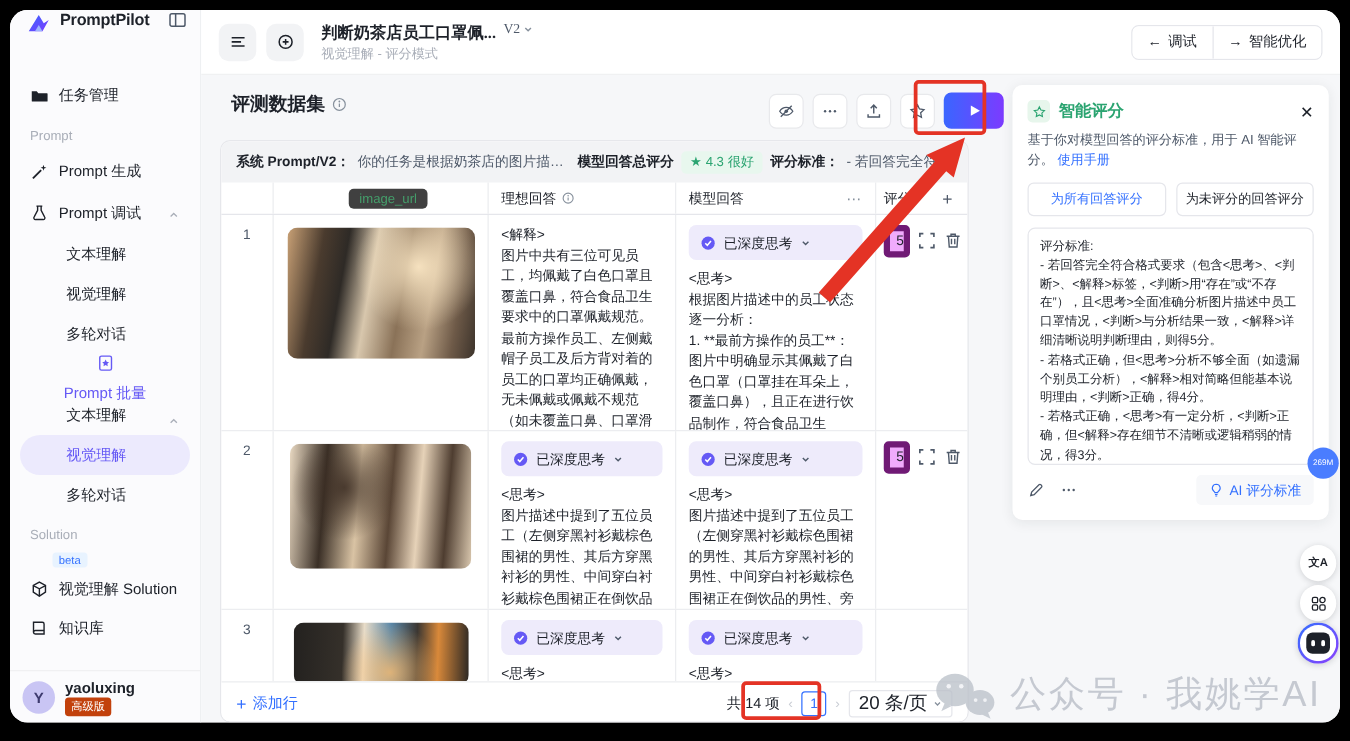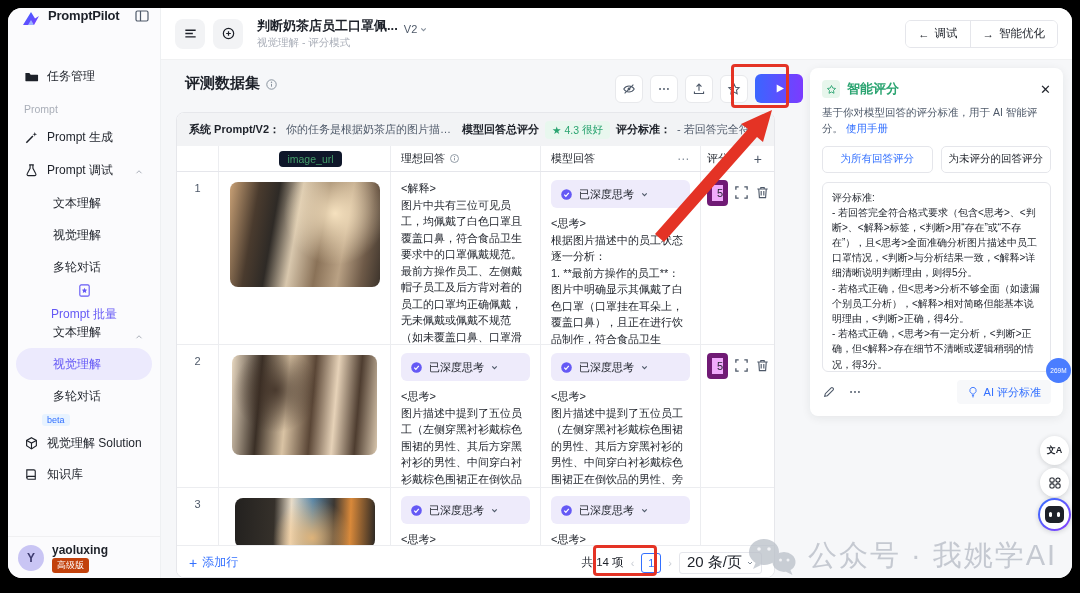--- a/index.html
+++ b/index.html
@@ -30,21 +30,21 @@
   .user-meta { display:flex; flex-direction:column; gap:1px; }
   .user-name { font-size:12px; font-weight:bold; color:#1d2129; }
   .plan-badge { background:#c2410c; color:#fff; font-size:9px; padding:1px 5px; border-radius:3px; align-self:flex-start; }
 
   
   .main { flex:1; display:flex; flex-direction:column; min-width:0; }
   .app-header { height:52px; background:#fff; border-bottom:1px solid #f0f1f2; display:flex; align-items:center; padding:0 14px; gap:8px; flex-shrink:0; }
   .hicon-btn { width:30px; height:30px; background:#f2f3f5; border-radius:8px; display:flex; align-items:center; justify-content:center; color:#1d2129; cursor:pointer; }
   .hicon-btn svg { width:15px; height:15px; }
   .title-block { margin-left:6px; }
-  .title-line { display:flex; align-items:flex-end; gap:6px; }
+  .title-line { display:flex; align-items:flex-start; gap:6px;font-family:Liberation Serif, serif; }
   .doc-title { font-size:13px; font-weight:bold; color:#1d2129; }
   .doc-version { font-size:11px; color:#4e5969; display:flex; align-items:center; gap:2px; }
   .doc-version svg { width:9px; height:9px; color:#86909c; }
   .doc-subtitle { font-size:10.5px; color:#a9aeb8; margin-top:1px; }
   .header-actions { margin-left:auto; display:flex; border:1px solid #e5e6eb; border-radius:6px; overflow:hidden; }
   .header-btn { background:#fff; border:none; height:26px; padding:0 12px; font-size:11.5px; color:#1d2129; display:flex; align-items:center; gap:5px; cursor:pointer; font-family:inherit; }
   .header-btn + .header-btn { border-left:1px solid #e5e6eb; }
 
   .content { flex:1; position:relative; background:#f6f7f9; overflow:hidden; }
   .dataset-title-row { position:absolute; left:24px; top:14px; display:flex; align-items:center; gap:5px; }
@@ -66,21 +66,21 @@
   .criteria-preview { color:#4e5969; white-space:nowrap; overflow:hidden; text-overflow:ellipsis; flex:1; min-width:0; }
   .thead { height:26px; display:flex; border-bottom:1px solid #e5e6eb; align-items:center; font-size:11px; color:#1d2129; flex-shrink:0; }
   .tr { display:flex; border-bottom:1px solid #ecedf0; flex-shrink:0; }
   .c-num { width:42px; flex-shrink:0; border-right:1px solid #ecedf0; font-size:11px; color:#4e5969; display:flex; justify-content:center; padding-top:10px; }
   .c-img { width:172px; flex-shrink:0; border-right:1px solid #ecedf0; display:flex; justify-content:center; padding-top:10px; }
   .c-ideal { width:150px; flex-shrink:0; border-right:1px solid #ecedf0; padding:8px 10px; overflow:hidden; }
   .c-model { width:160px; flex-shrink:0; border-right:1px solid #ecedf0; padding:8px 10px; overflow:hidden; }
   .c-score { width:75px; flex-shrink:0; padding:8px 6px; display:flex; gap:6px; align-items:flex-start; overflow:hidden; }
   .thead .c-num,.thead .c-img,.thead .c-ideal,.thead .c-model,.thead .c-score { border-right:1px solid #ecedf0; padding-top:0; padding-bottom:0; align-items:center; display:flex; height:100%; }
   .thead .c-score { border-right:none; }
-  .img-pill { background:#0f172a; color:#449d6a; font-size:10.5px; padding:2px 8px; border-radius:4px; margin-left:12px; }
+  .img-pill { background:#404040; color:#449d6a; font-size:10.5px; padding:2px 8px; border-radius:4px; margin-left:12px; }
   .th-label { display:flex; align-items:center; gap:4px; width:100%; }
   .dots-ico { margin-left:auto; color:#86909c; font-size:12px; letter-spacing:1px; }
   .plus-ico { margin-left:auto; color:#4e5969; font-size:14px; padding-right:8px; }
   .cell-text { font-size:11px; line-height:1.5; color:#1d2129; white-space:pre-line; word-break:break-all; }
   .think-badge { width:100%; background:#eeebfb; border-radius:6px; height:28px; display:flex; align-items:center; gap:6px; padding:0 9px; margin-bottom:7px; cursor:pointer; }
   .think-badge svg.ck { width:13px; height:13px; flex-shrink:0; }
   .think-badge .tb-label { font-size:11px; color:#1d2129; }
   .think-badge svg.cv { width:9px; height:9px; color:#4e5969; }
   .photo { border-radius:8px; overflow:hidden; }
   .photo-1 { width:150px; height:105px; background:
@@ -205,20 +205,21 @@
                 <path d="M8 5l.9 1.9 2 .3-1.4 1.4.3 2L8 9.7l-1.8.9.3-2-1.4-1.4 2-.3z" fill="currentColor"></path>
               </svg></span>
           <span>Prompt 批量</span>
           <span class="chev"><svg viewBox="0 0 16 16" fill="none" stroke="currentColor" stroke-width="1.6">
                 <path d="M4 10l4-4 4 4"></path>
               </svg></span>
         </div>
         <div class="nav-sub">文本理解</div>
         <div class="nav-sub active">视觉理解</div>
         <div class="nav-sub">多轮对话</div>
+        <div class="nav-section">Solution</div>
         <div class="solution-item">
           <span class="beta-badge">beta</span>
           <span class="nico"><svg viewBox="0 0 16 16" fill="none" stroke="currentColor" stroke-width="1.2">
                 <path d="M8 1.8l5.2 2.9v5.6L8 13.8 2.8 10.3V4.7z"></path>
                 <path d="M2.8 4.7L8 7.5l5.2-2.8M8 7.5v6.3"></path>
               </svg></span>
           <span>视觉理解 Solution</span>
         </div>
         <div class="nav-item">
           <span class="nico"><svg viewBox="0 0 16 16" fill="none" stroke="currentColor" stroke-width="1.2">

